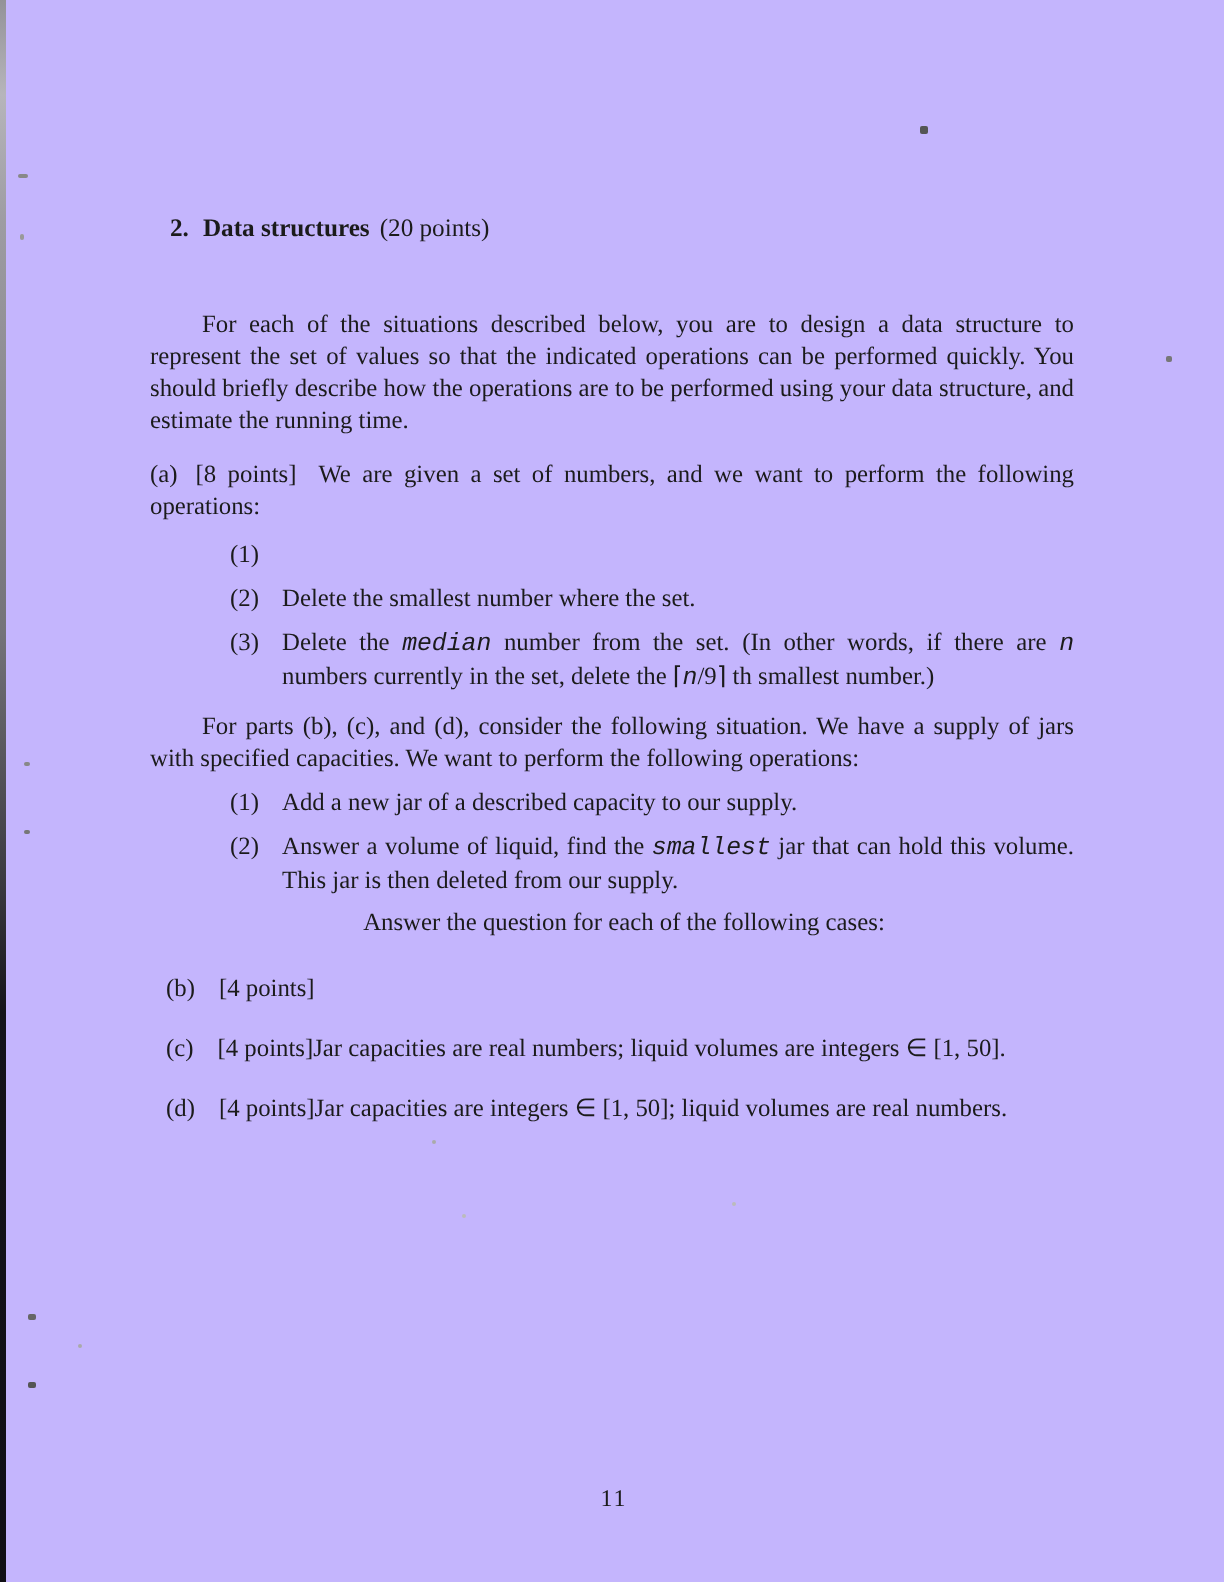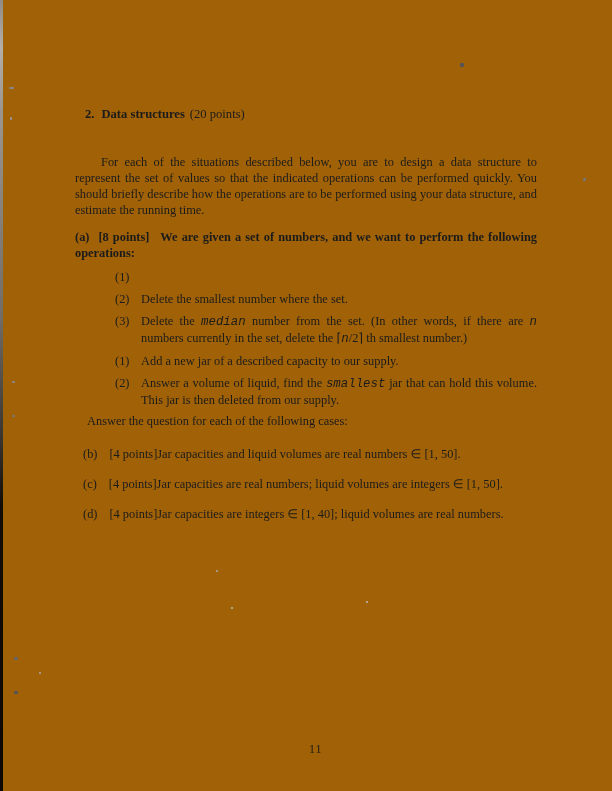--- a/index.html
+++ b/index.html
@@ -4,21 +4,21 @@
 <style>
   html, body {
     margin: 0;
     padding: 0;
     background: #e9e9e9;
   }
   .sheet {
     position: relative;
     width: 612px;
     height: 791px;
-    background: #a16207;
+    background: #c4b5fd;
     overflow: hidden;
     font-family: "Liberation Serif", serif;
     color: #1b1b1b;
   }
   
   .scan-edge {
     position: absolute;
     left: 0; top: 0;
     width: 3px; height: 791px;
     background: linear-gradient(180deg,
@@ -43,58 +43,59 @@
     font-size: 12.6px;
     text-align: left;
     white-space: nowrap;
   }
   .bold { font-weight: bold; }
   .hnum { margin-right: 7px; }
   .htitle { margin-right: 5px; }
   p { margin: 0; }
   .para-indent { text-indent: 26px; }
   .mt-intro { margin-top: 32px; }
-  .mt-parta { margin-top: 11px; font-weight: bold; }
+  .mt-parta { margin-top: 11px; }
   .plabel { margin-right: 9px; }
   .ppoints { margin-right: 11px; }
   .op {
     display: flex;
     align-items: flex-start;
   }
   .op-num {
     flex: 0 0 auto;
     width: 26px;
     margin-left: 40px;
     text-align: left;
   }
   .op-text {
     display: block;
     flex: 1 1 auto;
     text-align: justify;
   }
   .mt8 { margin-top: 8px; }
   .mt6 { margin-top: 6px; }
   .mt5 { margin-top: 5px; }
-  .answer-line { text-align: left; margin-left: 12px; }
+  .answer-line { text-align: center; margin-left: 12px; }
   .case-row {
     display: flex;
     margin-top: 14px;
     white-space: nowrap;
     text-align: left;
   }
   .case-label { flex: 0 0 auto; margin-left: 8px; margin-right: 12px; }
   .case-points { flex: 0 0 auto; }
   .case-text { flex: 0 0 auto; }
   .mt-caseb { margin-top: 17px; }
   .page-number {
     position: absolute;
-    left: 309px; top: 742px;
+    left: 292px; top: 742px;
     width: 30px;
     font-size: 12px;
     letter-spacing: 1px;
+    text-align: center;
   }
   i { font-style: italic; font-family: Liberation Mono, monospace; }
 </style>
 </head>
 <body>
 
 <div class="sheet">
 
   <div class="scan-edge"></div>
 
@@ -127,51 +128,51 @@
       <span class="op-num">(1)</span>
     </div>
 
     <div class="op mt6">
       <span class="op-num">(2)</span>
       <span class="op-text">Delete the smallest number where the set.</span>
     </div>
 
     <div class="op mt6">
       <span class="op-num">(3)</span>
-      <span class="op-text"><span>Delete the </span><i>median</i><span> number from the set. (In other words, if there are </span><i>n</i><span> numbers currently in the set, delete the ⌈</span><i>n</i><span>/2⌉ th smallest number.)</span></span>
+      <span class="op-text"><span>Delete the </span><i>median</i><span> number from the set. (In other words, if there are </span><i>n</i><span> numbers currently in the set, delete the ⌈</span><i>n</i><span>/9⌉ th smallest number.)</span></span>
     </div>
 
+    <p class="para-indent mt8">For parts (b), (c), and (d), consider the following situation. We have a supply of jars with specified capacities. We want to perform the following operations:</p>
 
     <div class="op mt6">
       <span class="op-num">(1)</span>
       <span class="op-text">Add a new jar of a described capacity to our supply.</span>
     </div>
 
     <div class="op mt6">
       <span class="op-num">(2)</span>
       <span class="op-text"><span>Answer a volume of liquid, find the </span><i>smallest</i><span> jar that can hold this volume. This jar is then deleted from our supply.</span></span>
     </div>
 
     <p class="answer-line mt5">Answer the question for each of the following cases:</p>
 
     <div class="case-row mt-caseb">
       <span class="case-label">(b)</span>
       <span class="case-points">[4 points]</span>
-      <span class="case-text">Jar capacities and liquid volumes are real numbers ∈ [1, 50].</span>
     </div>
 
     <div class="case-row">
       <span class="case-label">(c)</span>
       <span class="case-points">[4 points]</span>
       <span class="case-text">Jar capacities are real numbers; liquid volumes are integers ∈ [1, 50].</span>
     </div>
 
     <div class="case-row">
       <span class="case-label">(d)</span>
       <span class="case-points">[4 points]</span>
-      <span class="case-text">Jar capacities are integers ∈ [1, 40]; liquid volumes are real numbers.</span>
+      <span class="case-text">Jar capacities are integers ∈ [1, 50]; liquid volumes are real numbers.</span>
     </div>
 
   </div>
 
   <div class="page-number">11</div>
 
 </div>
 
 </body></html>

